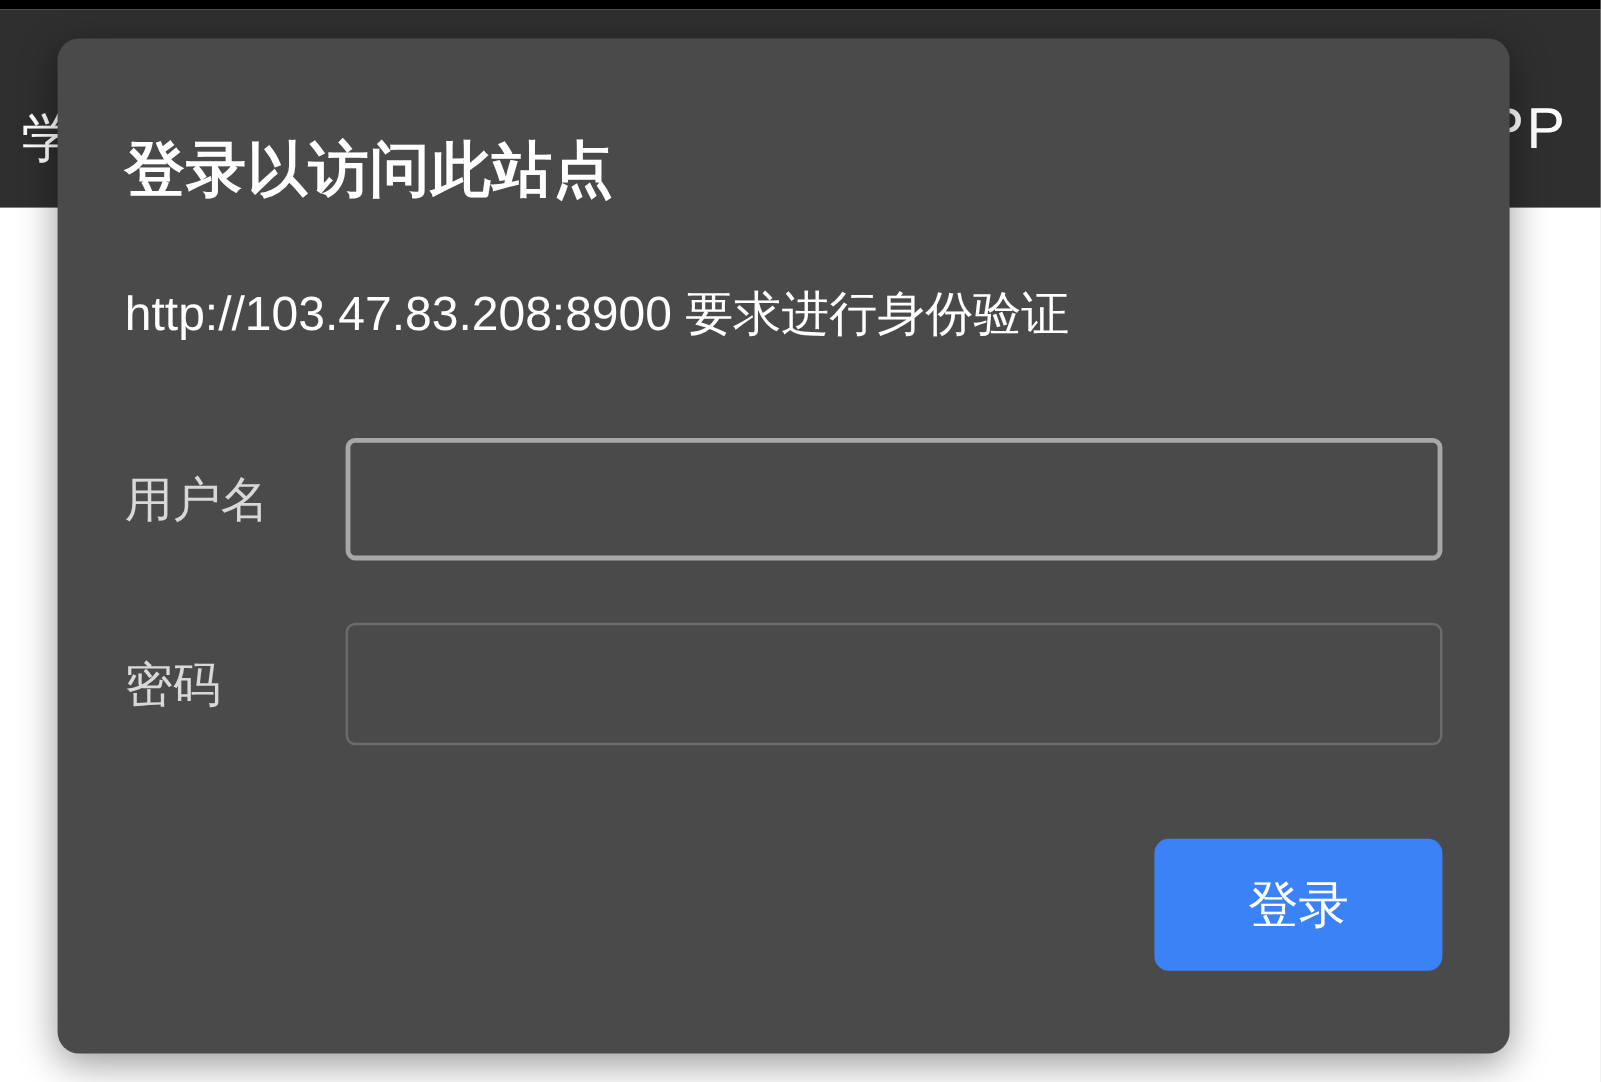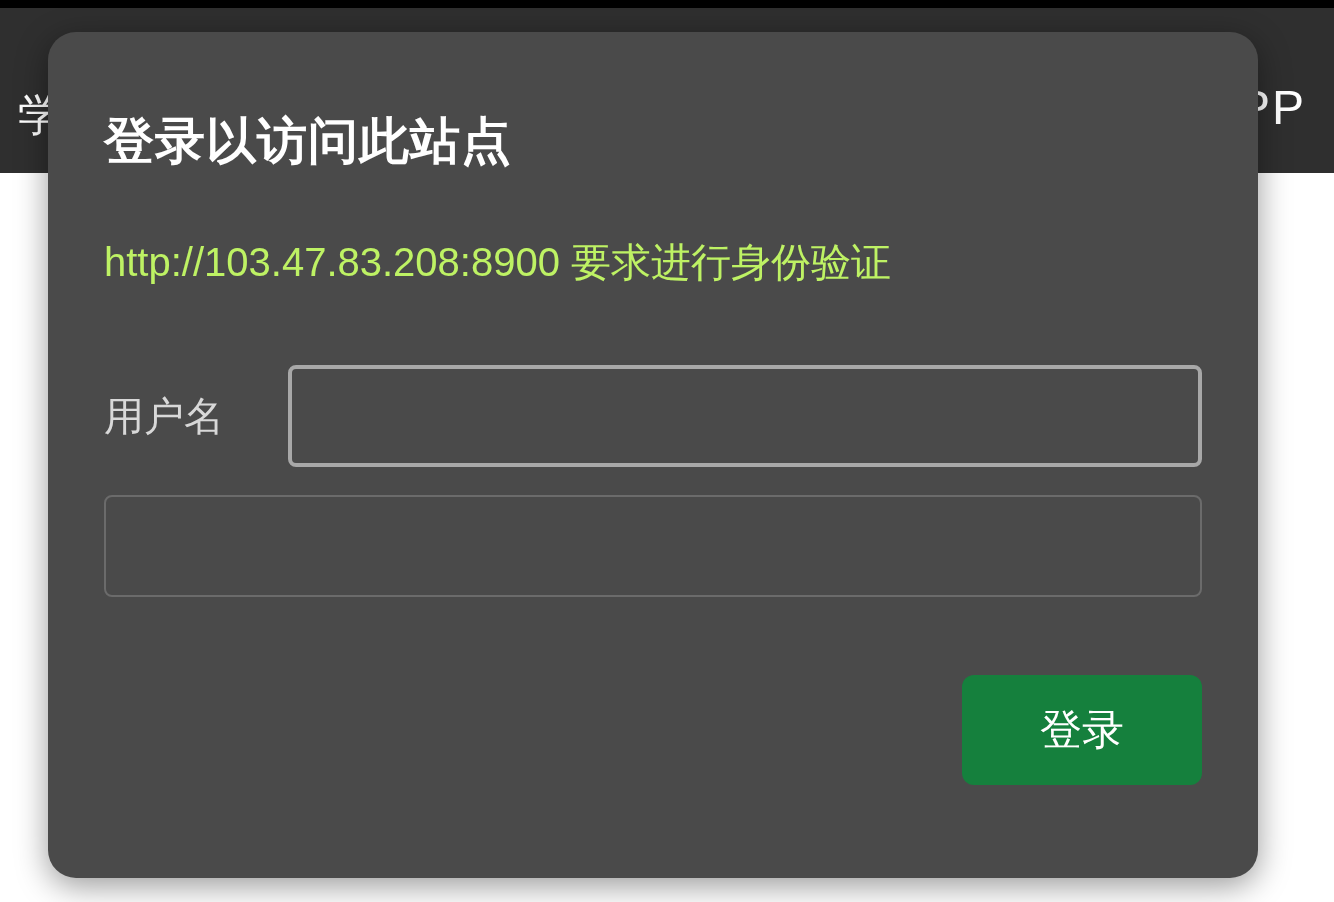--- a/index.html
+++ b/index.html
@@ -64,46 +64,46 @@
       pointer-events: none;
     }
     
     .auth-dialog {
       position: absolute;
       top: 32px;
       left: 48px;
       width: 1210px;
       height: 846px;
       background: #4a4a4a;
-      border-radius: 28px;
+      border-radius: 18px;
       box-shadow: 0 8px 32px rgba(0,0,0,0.4);
       padding: 76px 56px 48px 56px;
       pointer-events: auto;
     }
     
     .dialog-title {
       color: #ffffff;
       font-size: 50px;
       font-weight: 700;
       margin-bottom: 56px;
       letter-spacing: 1px;
     }
     
     .dialog-message {
-      color: #bef264;
+      color: #ffffff;
       font-size: 40px;
       line-height: 1.55;
       margin-bottom: 72px;
       font-weight: 400;
     }
     
     .form-row {
       display: flex;
       align-items: center;
-      margin-bottom: 28px;
+      margin-bottom: 52px;
     }
     
     .form-label {
       color: #d8d8d8;
       font-size: 40px;
       width: 184px;
       flex-shrink: 0;
     }
     
     .form-input {
@@ -126,21 +126,21 @@
     .button-row {
       display: flex;
       justify-content: flex-end;
       gap: 28px;
       margin-top: 78px;
     }
     
     .dialog-button {
       min-width: 240px;
       height: 110px;
-      background: #15803d;
+      background: #3b82f6;
       border: none;
       border-radius: 12px;
       color: #ffffff;
       font-size: 42px;
       font-family: inherit;
       cursor: pointer;
       padding: 12px 44px;
     }
     
     @keyframes blink {
@@ -167,20 +167,21 @@
     <div class="dialog-message">
       <div>http://103.47.83.208:8900 要求进行身份验证</div>
     </div>
 
     <div class="form-row">
       <label class="form-label">用户名</label>
       <input type="text" class="form-input focused" autofocus="" value="" style="">
     </div>
 
     <div class="form-row">
+      <label class="form-label">密码</label>
       <input type="password" class="form-input" value="" style="">
     </div>
 
     <div class="button-row">
       <button class="dialog-button">登录</button>
     </div>
 
   </div>
 </div>
 

